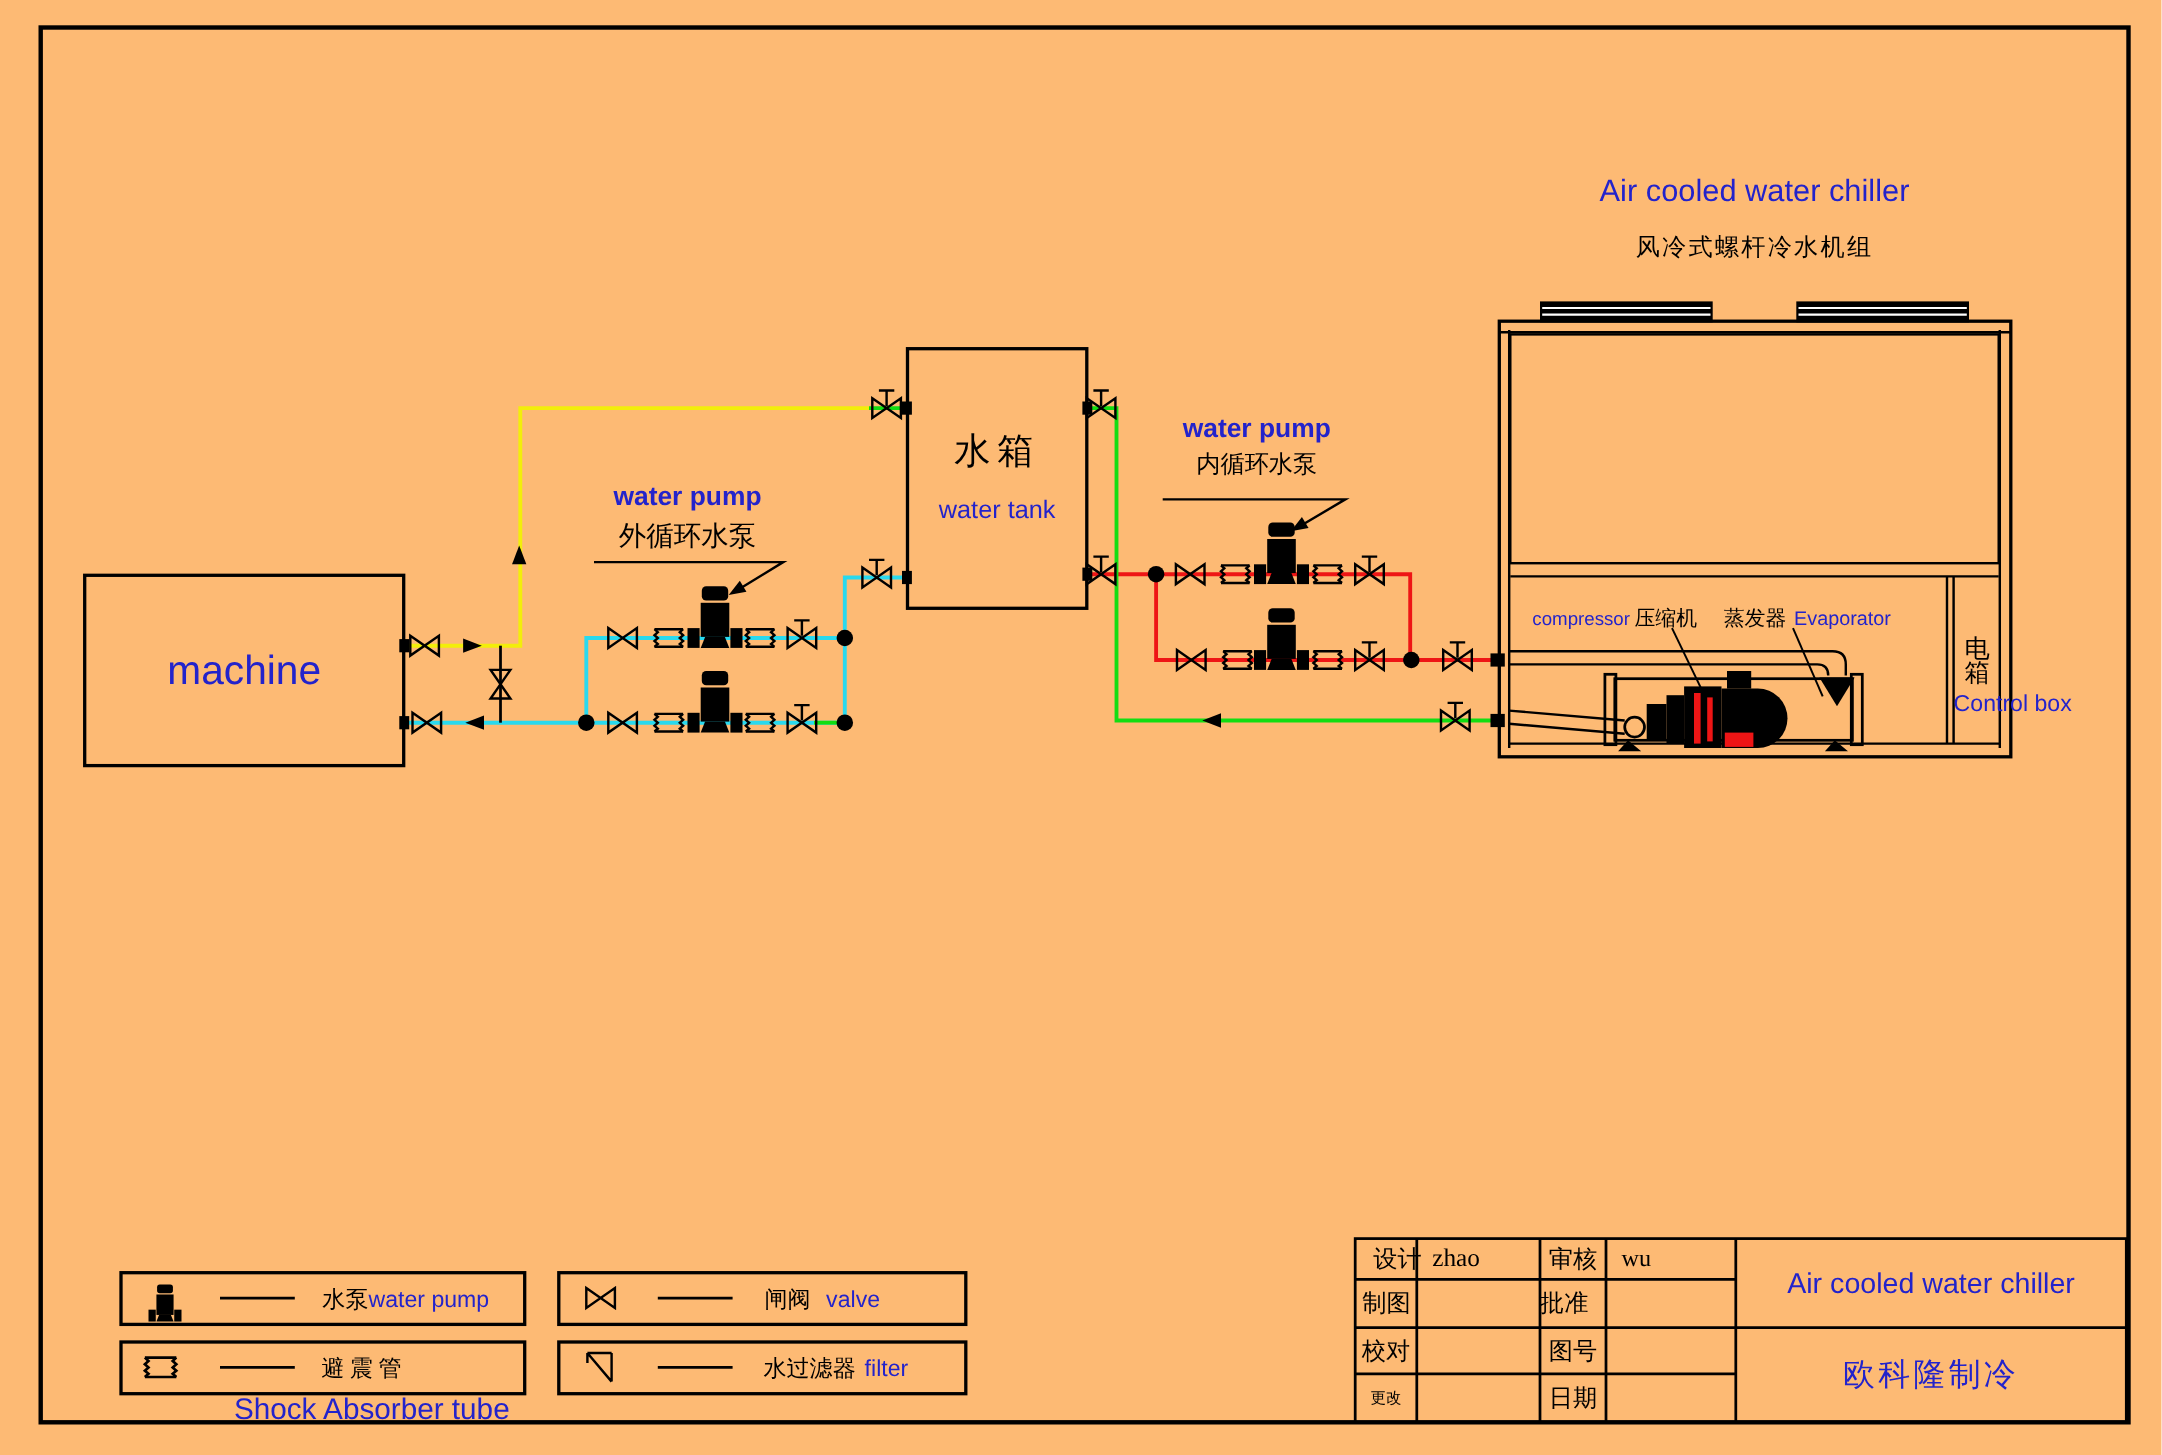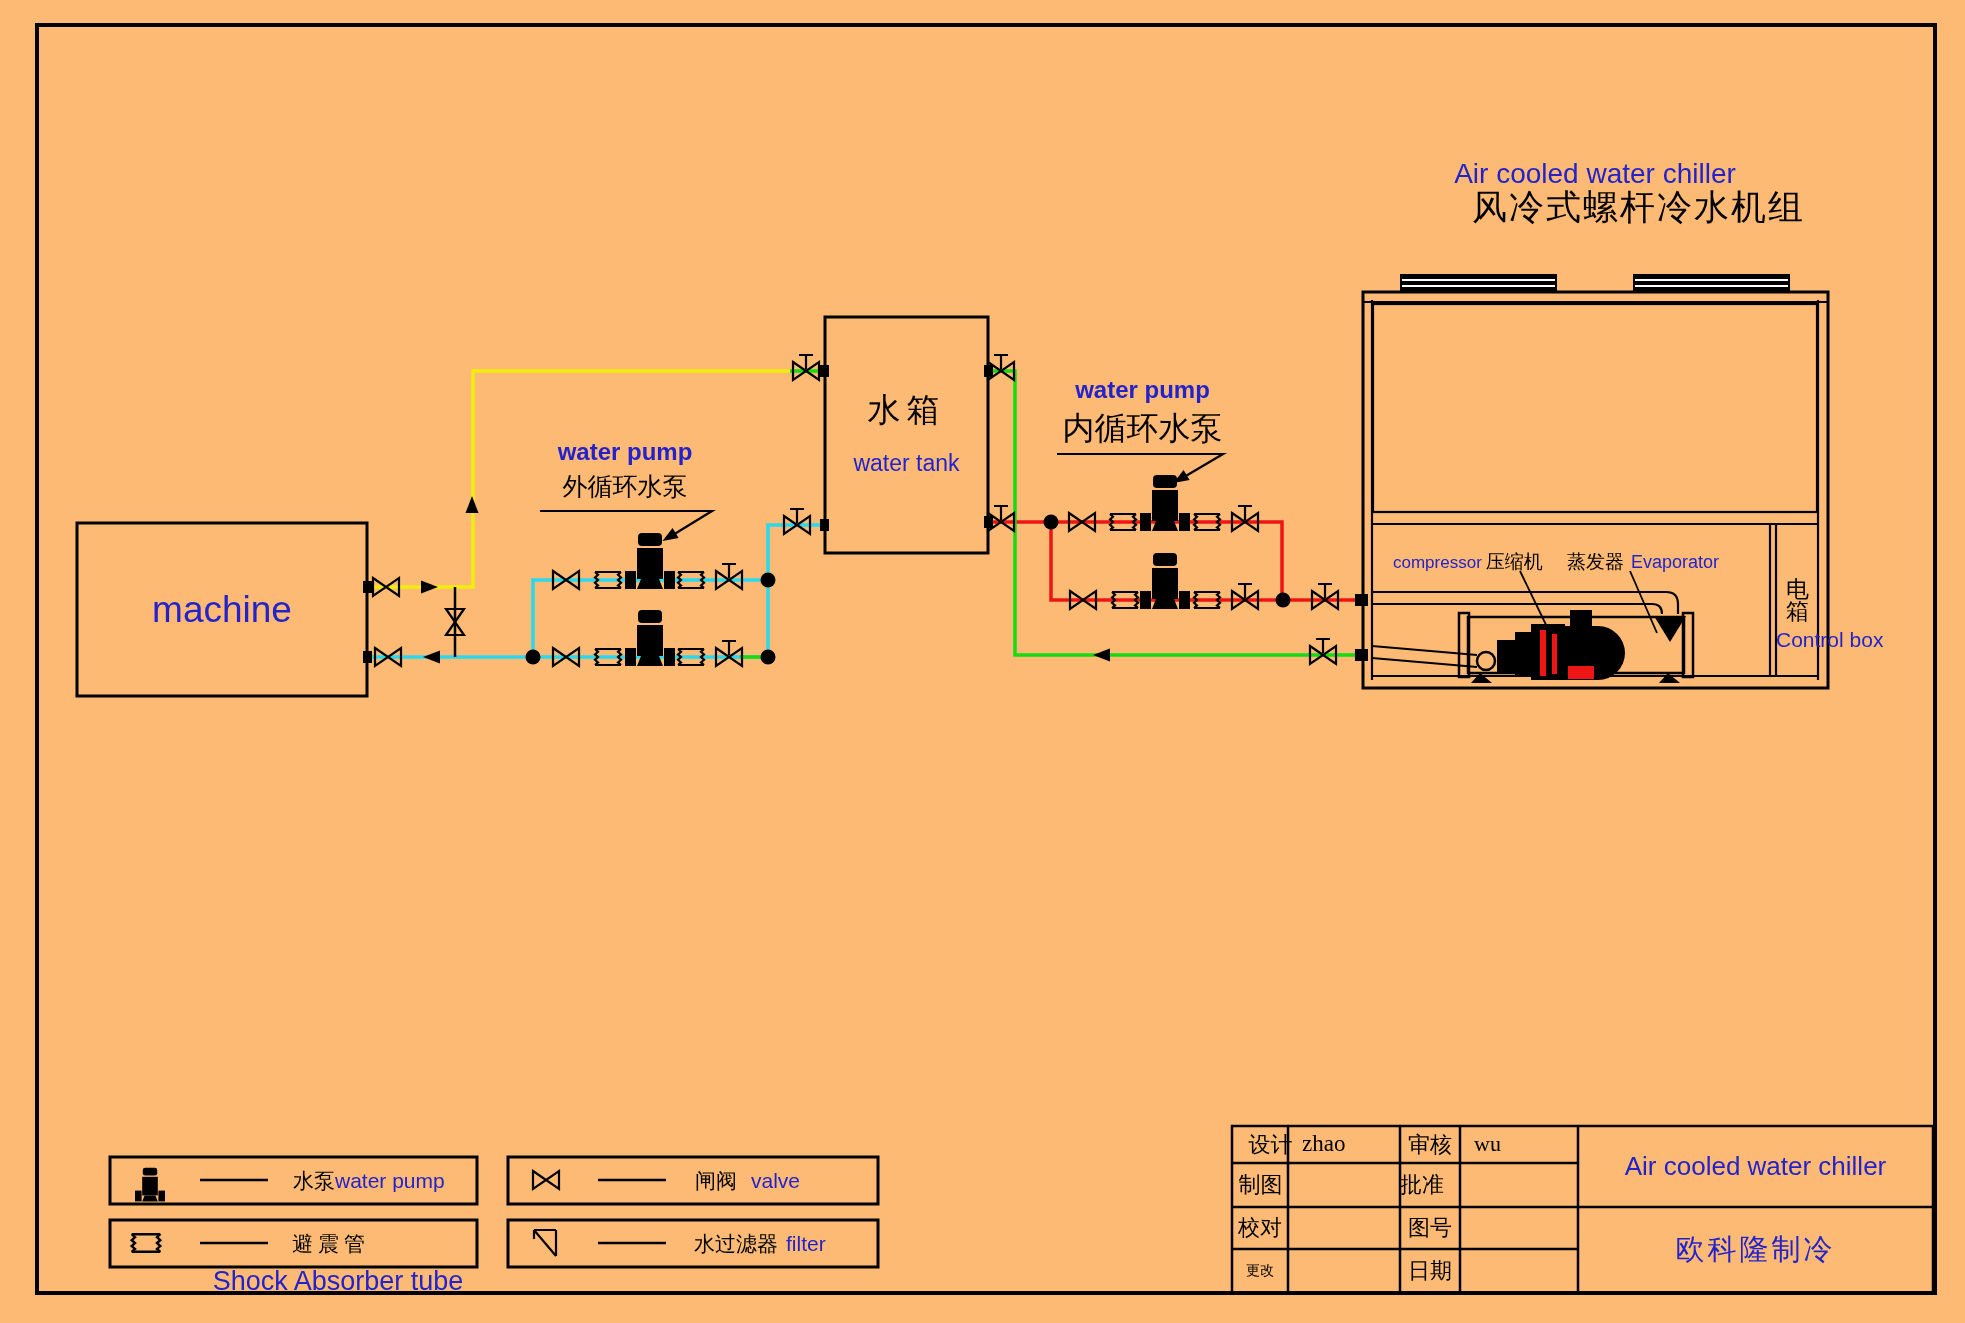--- a/index.html
+++ b/index.html
@@ -227,32 +227,32 @@
   </g>
 
   <g>
     <rect x="1232" y="1126" width="701" height="167" fill="#fff" class="k25"></rect>
     <path class="k25" d="M1232,1163 H1578 M1232,1207 H1933 M1232,1249 H1578"></path>
     <path class="k25" d="M1288,1126 V1293 M1400,1126 V1293 M1460,1126 V1293 M1578,1126 V1293"></path>
   </g>
 </svg>
 
 <div class="lbl blue ctr" style="left:1390px;top:158px;width:410px;font-size:28px;">Air cooled water chiller</div>
-<div class="lbl ctr" style="left:1385px;top:184px;width:420px;font-size:35px;letter-spacing:2px;text-align:right;">风冷式螺杆冷水机组</div>
+<div class="lbl ctr" style="left:1385px;top:210px;width:420px;font-size:22px;letter-spacing:2px;">风冷式螺杆冷水机组</div>
 
 <div class="lbl blue flexc" style="left:77px;top:523px;width:290px;height:173px;font-size:37px;">machine</div>
 
 <div class="lbl ctr" style="left:825px;top:388px;width:163px;font-size:33px;letter-spacing:6px;">水箱</div>
 <div class="lbl blue ctr" style="left:825px;top:450px;width:163px;font-size:23px;">water tank</div>
 
 <div class="lbl blue ctr" style="left:535px;top:438px;width:180px;font-size:24px;font-weight:bold;">water pump</div>
 <div class="lbl ctr" style="left:535px;top:470px;width:180px;font-size:25px;">外循环水泵</div>
 
 <div class="lbl blue ctr" style="left:1050px;top:376px;width:185px;font-size:24px;font-weight:bold;">water pump</div>
-<div class="lbl ctr" style="left:1050px;top:407px;width:185px;font-size:32px;">内循环水泵</div>
+<div class="lbl ctr" style="left:1050px;top:407px;width:185px;font-size:22px;">内循环水泵</div>
 
 <div class="lbl" style="left:1393px;top:549px;font-size:17px;">
   <span class="blue">compressor</span><span style="font-size:19px;margin-left:4px;">压缩机</span>
 </div>
 <div class="lbl" style="left:1567px;top:549px;font-size:19px;">
   <span>蒸发器</span><span class="blue" style="font-size:18px;margin-left:7px;">Evaporator</span>
 </div>
 <div class="lbl ctr" style="left:1786px;top:578px;width:22px;font-size:23px;line-height:22px;word-break:break-all;white-space:normal;">电箱</div>
 <div class="lbl blue" style="left:1776px;top:628px;font-size:21px;">Control box</div>
 

